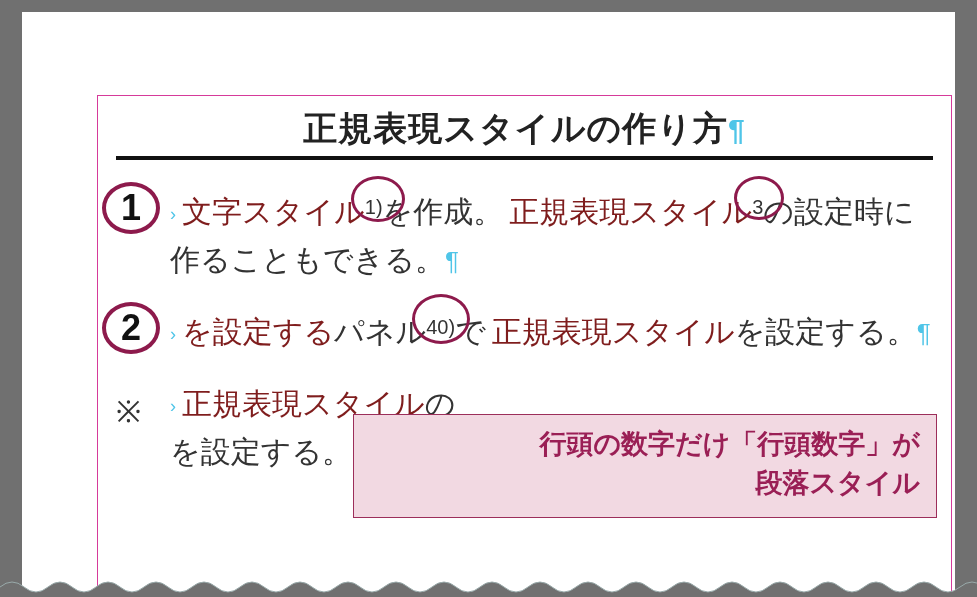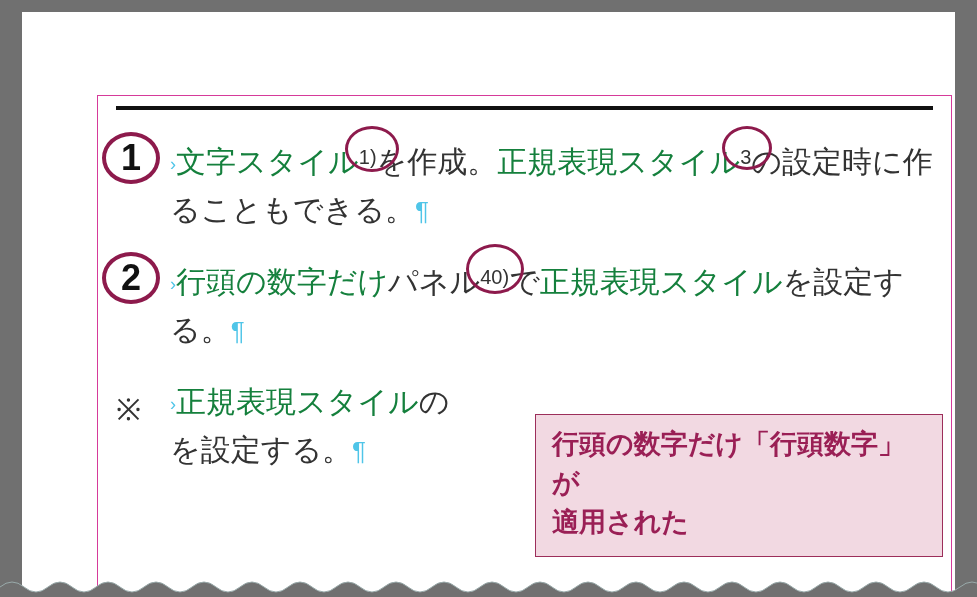--- a/index.html
+++ b/index.html
@@ -67,21 +67,21 @@
   .para {
     font-size: 30px;
     line-height: 1.6;
     color: #333;
     margin: 0 0 24px 0;
     padding-left: 54px;
     position: relative;
   }
   .para.last { margin-bottom: 8px; }
 
-  .accent-red { color: #15803d; }
+  .accent-red { color: #7f1d1d; margin-left: 6px; }
   .caret-mark { color: #4fc5e8; font-size: 18px; vertical-align: 2px; }
   .pilcrow-inline { color: #4fc5e8; font-size: 26px; }
 
   .marker {
     position: relative;
     display: inline-block;
   }
   .sup { font-size: 20px; vertical-align: 8px; }
 
   
@@ -112,67 +112,70 @@
   .oval {
     position: absolute;
     border: 3px solid #8d1a4c;
     border-radius: 50%;
     pointer-events: none;
   }
 
   
   .callout {
     position: absolute;
-    right: 8px;
+    right: 14px;
     top: 318px;
-    width: 408px;
+    width: 584px;
     background: #f2d9e2;
     border: 1px solid #9c2e5a;
     padding: 10px 16px 14px 16px;
-    text-align: left;
+    text-align: right;
     line-height: 1.45;
     z-index: 3;
   }
   .callout-text {
     font-size: 27px;
     font-weight: 700;
     color: #9a1f55;
   }
 </style>
 </head>
 <body>
 
 <div class="outer-page">
 
   <div class="text-frame">
     <div class="content">
 
+      <h1 class="title">
+        <span>正規表現スタイルの作り方</span><span class="pilcrow">¶</span>
+      </h1>
       <hr class="title-rule">
 
       <p class="para">
         <span class="lead-circle">1</span>
         <span class="caret-mark">›</span><span class="accent-red">文字スタイル</span><span class="marker"><span class="sup">1)</span><span class="oval" style="left:-14px; top:-12px; width:54px; height:46px;"></span></span><span>を作成。</span><span class="accent-red">正規表現スタイル</span><span class="marker"><span class="sup">3</span><span class="oval" style="left:-18px; top:-12px; width:50px; height:44px;"></span></span><span>の設定時に作ることもできる。</span><span class="pilcrow-inline">¶</span>
       </p>
 
       <p class="para">
         <span class="lead-circle">2</span>
-        <span class="caret-mark">›</span><span class="accent-red">行頭の数字だけ</span><span>パネル</span><span class="marker"><span class="sup">40)</span><span class="oval" style="left:-14px; top:-14px; width:58px; height:50px;"></span></span><span>で</span><span class="accent-red">正規表現スタイル</span><span>を設定する。</span><span class="pilcrow-inline">¶</span>
+        <span class="caret-mark">›</span><span class="accent-red">を設定する</span><span>パネル</span><span class="marker"><span class="sup">40)</span><span class="oval" style="left:-14px; top:-14px; width:58px; height:50px;"></span></span><span>で</span><span class="accent-red">正規表現スタイル</span><span>を設定する。</span><span class="pilcrow-inline">¶</span>
       </p>
 
       <p class="para last">
         <span class="note-bullet">※</span>
         <span class="caret-mark">›</span><span class="accent-red">正規表現スタイル</span><span>の</span><br>
         <span>を設定する。</span><span class="pilcrow-inline">¶</span>
       </p>
 
     </div>
 
     <div class="callout">
       <div class="callout-text">行頭の数字だけ「行頭数字」が</div>
-      <div class="callout-text">適用された</div>
+      <div class="callout-text">段落スタイル</div>
     </div>
 
   </div>
 </div>
 
 <svg class="wave-bottom" viewBox="0 0 977 20" preserveAspectRatio="none">
   <path d="M0,10 Q12,0 24,10 T48,10 T72,10 T96,10 T120,10 T144,10 T168,10 T192,10 T216,10 T240,10 T264,10 T288,10 T312,10 T336,10 T360,10 T384,10 T408,10 T432,10 T456,10 T480,10 T504,10 T528,10 T552,10 T576,10 T600,10 T624,10 T648,10 T672,10 T696,10 T720,10 T744,10 T768,10 T792,10 T816,10 T840,10 T864,10 T888,10 T912,10 T936,10 T960,10 T984,10 L984,20 L0,20 Z" fill="#707070"></path>
   <path d="M0,10 Q12,0 24,10 T48,10 T72,10 T96,10 T120,10 T144,10 T168,10 T192,10 T216,10 T240,10 T264,10 T288,10 T312,10 T336,10 T360,10 T384,10 T408,10 T432,10 T456,10 T480,10 T504,10 T528,10 T552,10 T576,10 T600,10 T624,10 T648,10 T672,10 T696,10 T720,10 T744,10 T768,10 T792,10 T816,10 T840,10 T864,10 T888,10 T912,10 T936,10 T960,10 T984,10" fill="none" stroke="#9aa" stroke-width="1"></path>
 </svg>
 

